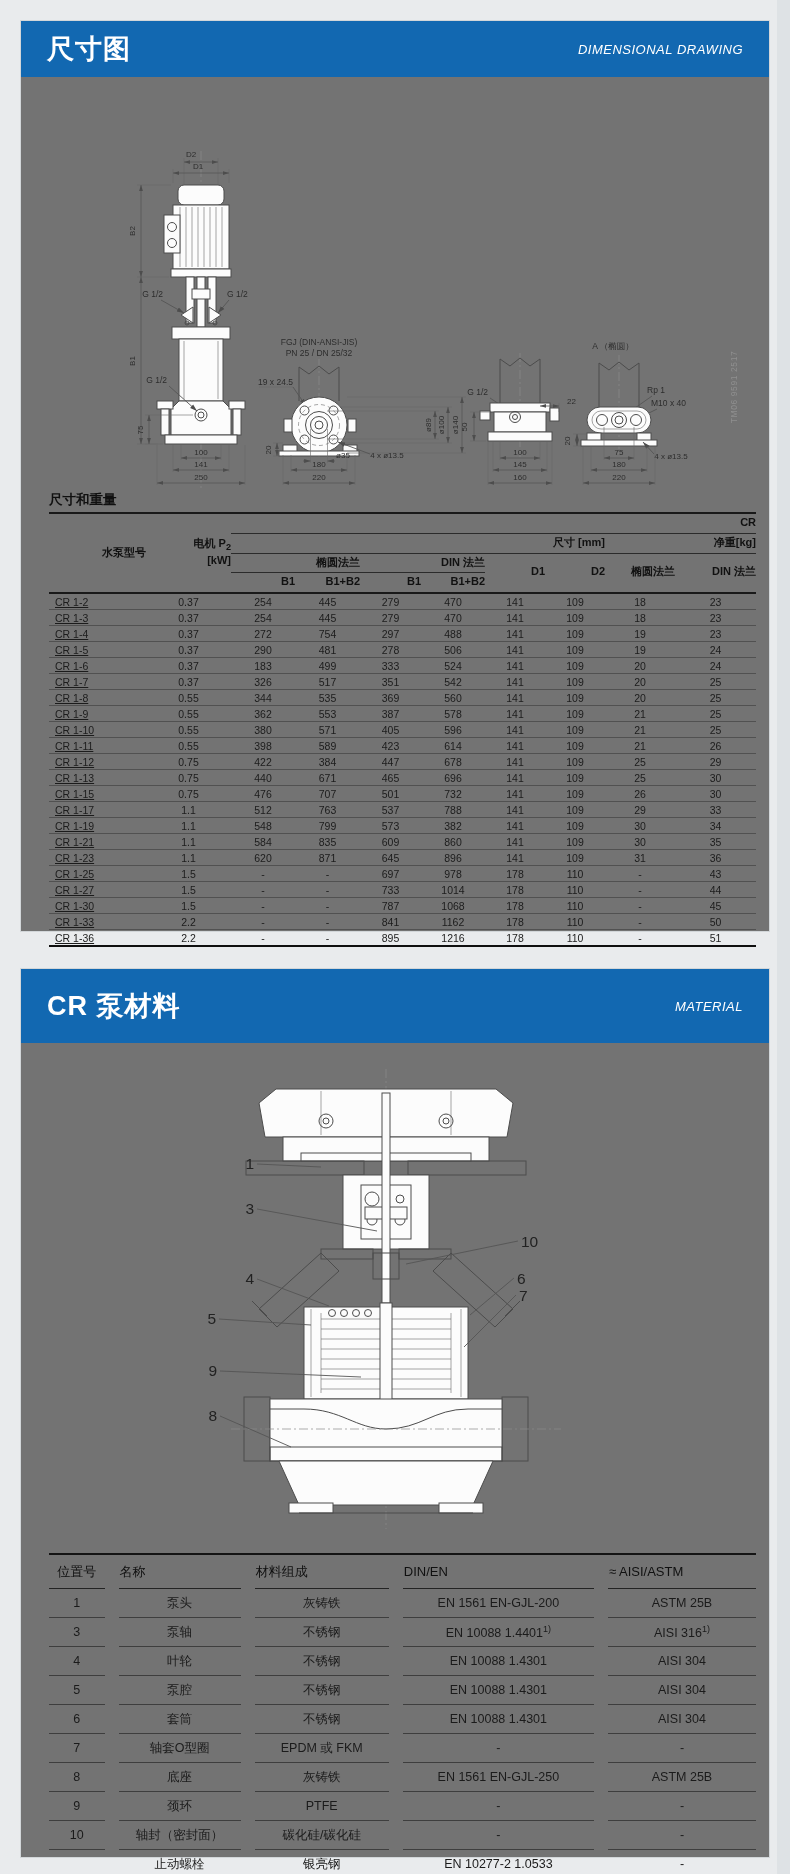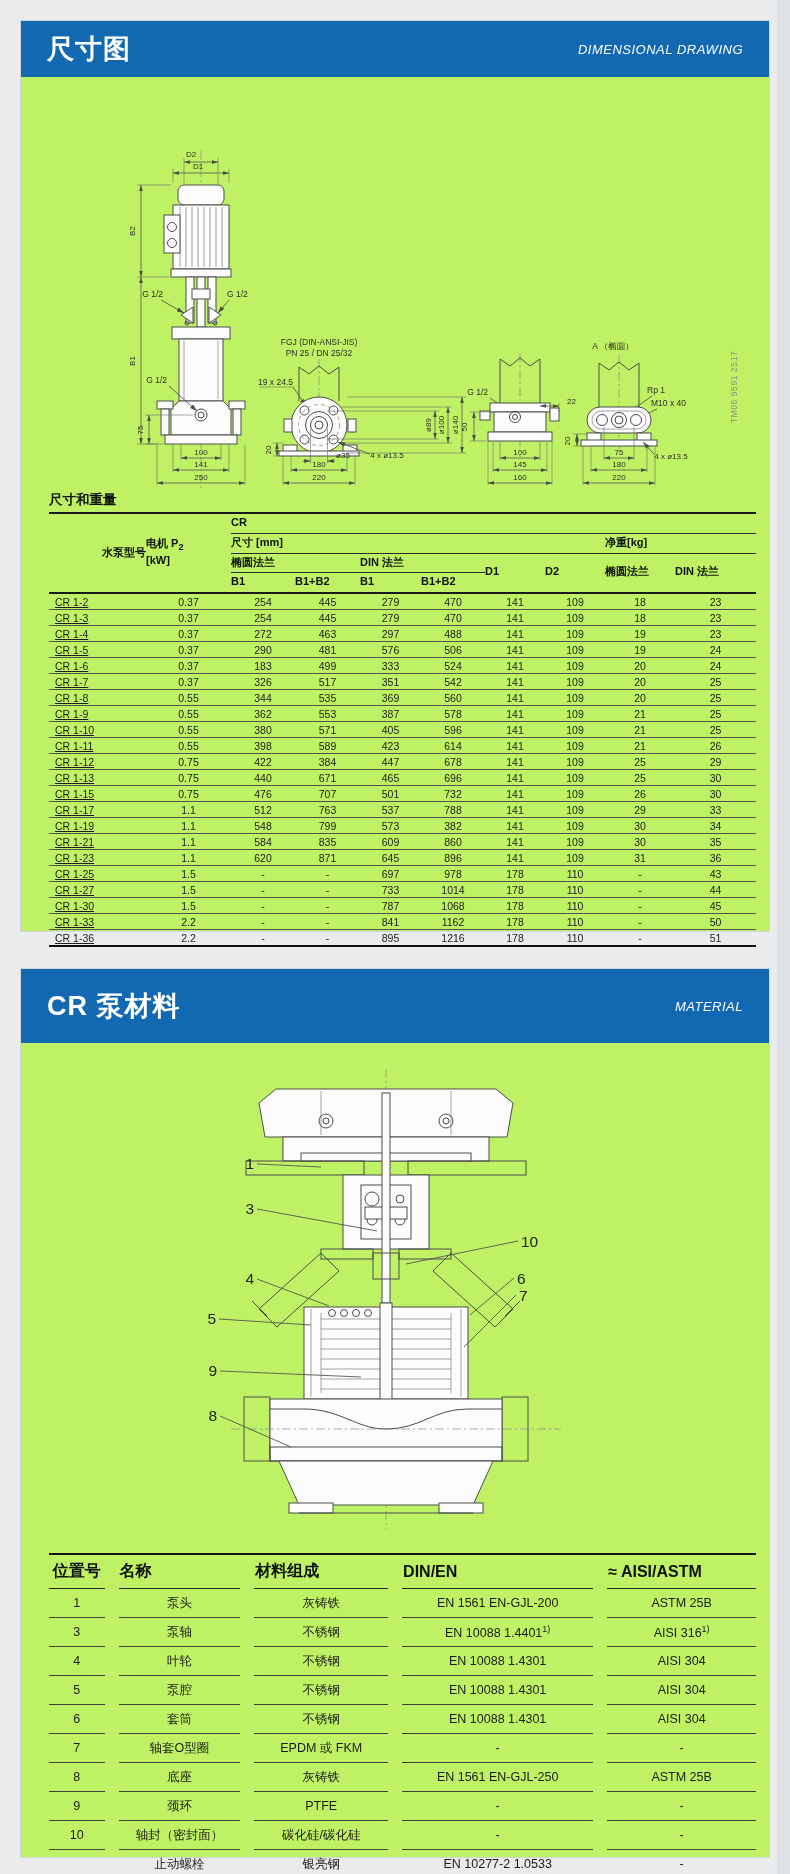--- a/index.html
+++ b/index.html
@@ -1,45 +1,45 @@
 <!DOCTYPE html>
 <html><head>
 <meta charset="utf-8">
 <style>
   html,body{margin:0;padding:0;}
   body{width:790px;height:1874px;position:relative;background:#e9ebed;
        font-family:"Liberation Sans","DejaVu Sans",sans-serif;overflow:hidden;}
   .edge-strip{position:absolute;top:0;right:0;width:13px;height:100%;background:#dee2e5;}
-  .card{position:absolute;left:20px;width:750px;background:#bef264;
+  .card{position:absolute;left:20px;width:750px;background:#737373;
         border:1px solid #d2d6d9;box-sizing:border-box;}
   #card1{top:20px;height:912px;}
   #card2{top:968px;height:890px;}
   .sec-hdr{height:56px;background:#1268b1;display:flex;align-items:center;
            justify-content:space-between;padding:0 26px;box-sizing:border-box;}
   #card2 .sec-hdr{height:74px;}
   .sec-title{color:#fff;font-size:27px;letter-spacing:1px;font-weight:bold;}
   .sec-sub{color:#fff;font-size:13px;letter-spacing:.5px;font-style:italic;}
   #dwg1{position:absolute;left:0;top:88px;}
   #dwg2{position:absolute;left:0;top:88px;}
   .tbl-title{position:absolute;left:28px;top:470px;font-size:13.5px;font-weight:bold;color:#101010;}
   .dim-table-wrap{position:absolute;left:28px;top:491px;width:707px;}
   table.dim{width:100%;border-collapse:collapse;table-layout:fixed;border-top:2.2px solid #191919;}
   .dim th{font-size:11px;font-weight:bold;color:#111;padding:2px 0 3px 0;
-          vertical-align:middle;text-align:left;line-height:1.25;}
+          vertical-align:middle;text-align:right;line-height:1.25;}
   .dim th.model{text-align:right;padding-left:6px;}
   .dim .u1{border-bottom:1.2px solid #2b2b2b;}
   .dim .hend{border-bottom:2.2px solid #191919;}
   .dim tbody td{font-size:10.5px;color:#1c1c1c;text-align:center;height:15px;
                 border-bottom:1.1px solid #515151;padding:0;}
   .dim tbody td.model-cell{text-align:left;padding-left:6px;text-decoration:underline;}
   .dim tbody tr:last-child td{border-bottom:2.6px solid #0f0f0f;}
   .mat-wrap{position:absolute;left:28px;top:584px;width:707px;
             border-top:2.4px solid #141414;border-bottom:3px solid #141414;overflow:hidden;}
   table.mat{border-collapse:separate;border-spacing:14px 0;margin:0 -14px;width:calc(100% + 28px);}
-  .mat th{font-size:16px;font-weight:bold;text-align:left;height:31px;
+  .mat th{font-size:13px;font-weight:normal;text-align:left;height:31px;
           border-bottom:1.6px solid #232323;color:#101010;vertical-align:middle;}
   .mat td{font-size:12.5px;height:26px;border-bottom:1.4px solid #3e3e3e;
           color:#1b1b1b;vertical-align:middle;text-align:center;}
   .mat .pos{text-align:center;}
   .mat th.pos-h{text-align:center;}
   sup{font-size:9px;}
   
   .ol{stroke:#4c4c4c;fill:none;stroke-width:1;}
   .olf{stroke:#4c4c4c;fill:#fcfcfc;stroke-width:1;}
   .dl{stroke:#565656;stroke-width:.8;fill:none;}
@@ -359,34 +359,34 @@
             <td>470</td>
             <td>141</td>
             <td>109</td>
             <td>18</td>
             <td>23</td>
           </tr>
           <tr>
             <td class="model-cell">CR 1-4</td>
             <td>0.37</td>
             <td>272</td>
-            <td>463</td>
+            <td>754</td>
             <td>297</td>
             <td>488</td>
             <td>141</td>
             <td>109</td>
             <td>19</td>
             <td>23</td>
           </tr>
           <tr>
             <td class="model-cell">CR 1-5</td>
             <td>0.37</td>
             <td>290</td>
             <td>481</td>
-            <td>576</td>
+            <td>278</td>
             <td>506</td>
             <td>141</td>
             <td>109</td>
             <td>19</td>
             <td>24</td>
           </tr>
           <tr>
             <td class="model-cell">CR 1-6</td>
             <td>0.37</td>
             <td>183</td>

